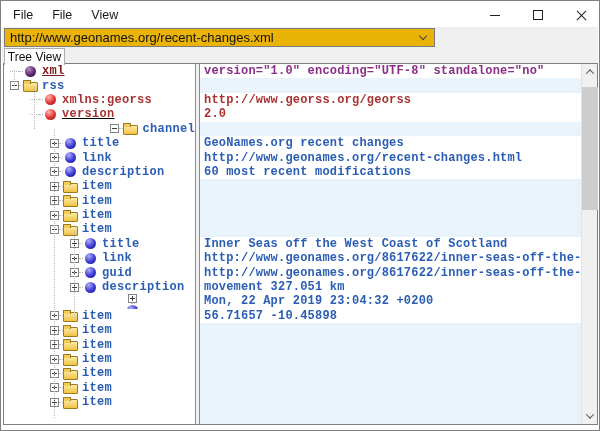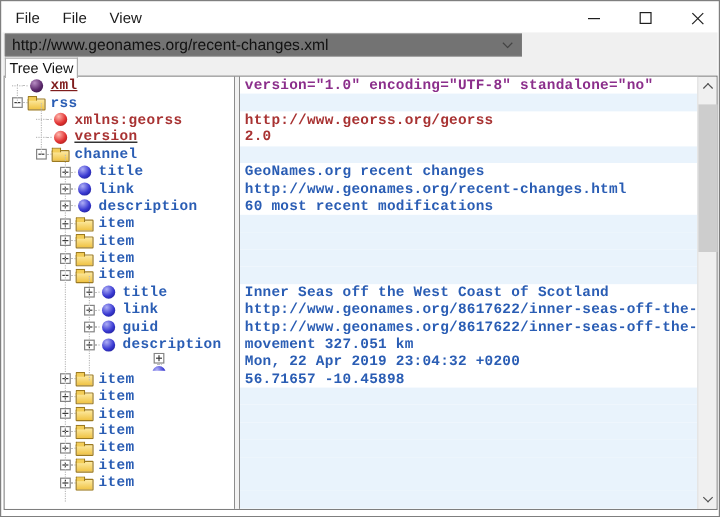--- a/index.html
+++ b/index.html
@@ -13,21 +13,21 @@
   .menubar { position:absolute; top:2px; left:0; height:24px; display:flex; align-items:center; padding-left:6px; z-index:2; }
   .menu-item { font-size:12.5px; color:#1a1a1a; padding:3px 6px; margin-right:7px; cursor:default; }
   .wbtn { position:absolute; top:4px; width:34px; height:20px; display:flex; align-items:center; justify-content:center; }
   .g-min { width:10px; height:1px; background:#1f1f1f; }
   .g-max { width:10px; height:10px; border:1px solid #1f1f1f; }
   .g-close { position:relative; width:13px; height:13px; }
   .g-close::before, .g-close::after { content:""; position:absolute; left:0; top:6px; width:13px; height:1.2px; background:#1f1f1f; }
   .g-close::before { transform:rotate(45deg); }
   .g-close::after  { transform:rotate(-45deg); }
   .gray-band { position:absolute; left:1px; right:1px; top:26px; height:36px; background:#f0f0f0; }
-  .urlbox { position:absolute; left:3px; top:27px; width:431px; height:19px; border:1px solid #7a7a7a; background:#737373; display:flex; align-items:center; z-index:2; }
+  .urlbox { position:absolute; left:3px; top:27px; width:431px; height:19px; border:1px solid #7a7a7a; background:#eab308; display:flex; align-items:center; z-index:2; }
   .urlbox input { flex:1; border:none; outline:none; font-family:"Liberation Sans",sans-serif; font-size:13px; color:#111; padding:0 4px 1px 5px; background:transparent; }
   .chev-down { width:6px; height:6px; border:solid #444; border-width:0 1px 1px 0; transform:rotate(45deg); margin:-3px 8px 0 0; flex:none; }
   .tab { position:absolute; left:3px; top:47px; width:61px; height:17px; background:#fff; border:1px solid #aeaeae; border-bottom:none; z-index:4; display:flex; align-items:center; justify-content:center; font-size:12px; color:#111; }
   
   .content { position:absolute; left:2px; top:62px; width:595px; height:362px; border:1px solid #7e7e7e; background:#fff; display:flex; z-index:3; }
   .tree-panel { width:191px; height:100%; background:#fff; position:relative; overflow:hidden; flex:none; }
   .splitter { width:5px; height:100%; flex:none; background:linear-gradient(90deg,#8c8c8c 0 1px,#f2f2f2 1px 4px,#8c8c8c 4px 5px); }
   .value-panel { flex:1; height:100%; background:#fff; overflow:hidden; position:relative; }
   .scrollbar { width:16px; height:100%; flex:none; background:#f0f0f0; position:relative; border-left:1px solid #e2e2e2; }
   .sb-btn { position:absolute; left:0; width:16px; height:16px; display:flex; align-items:center; justify-content:center; }
@@ -119,21 +119,21 @@
           <span class="tlabel tone-red">xmlns:georss</span>
         </div>
         <div class="trow" style="padding-left: 26px; text-decoration: underline;">
           <span class="exspacer"></span>
           <span class="stub"></span>
           <span class="nicon ball-red-icon">
             <span class="ball"></span>
           </span>
           <span class="tlabel tone-red">version</span>
         </div>
-        <div class="trow" style="padding-left: 26px;">
+        <div class="trow" style="padding-left: 26px; justify-content: flex-end;">
           <span class="exp minus"></span>
           <span class="stub"></span>
           <span class="nicon folder-icon">
             <span class="folder-body"></span>
           </span>
           <span class="tlabel tone-blue">channel</span>
         </div>
         <div class="trow" style="padding-left: 46px;">
           <span class="exp plus"></span>
           <span class="stub"></span>

